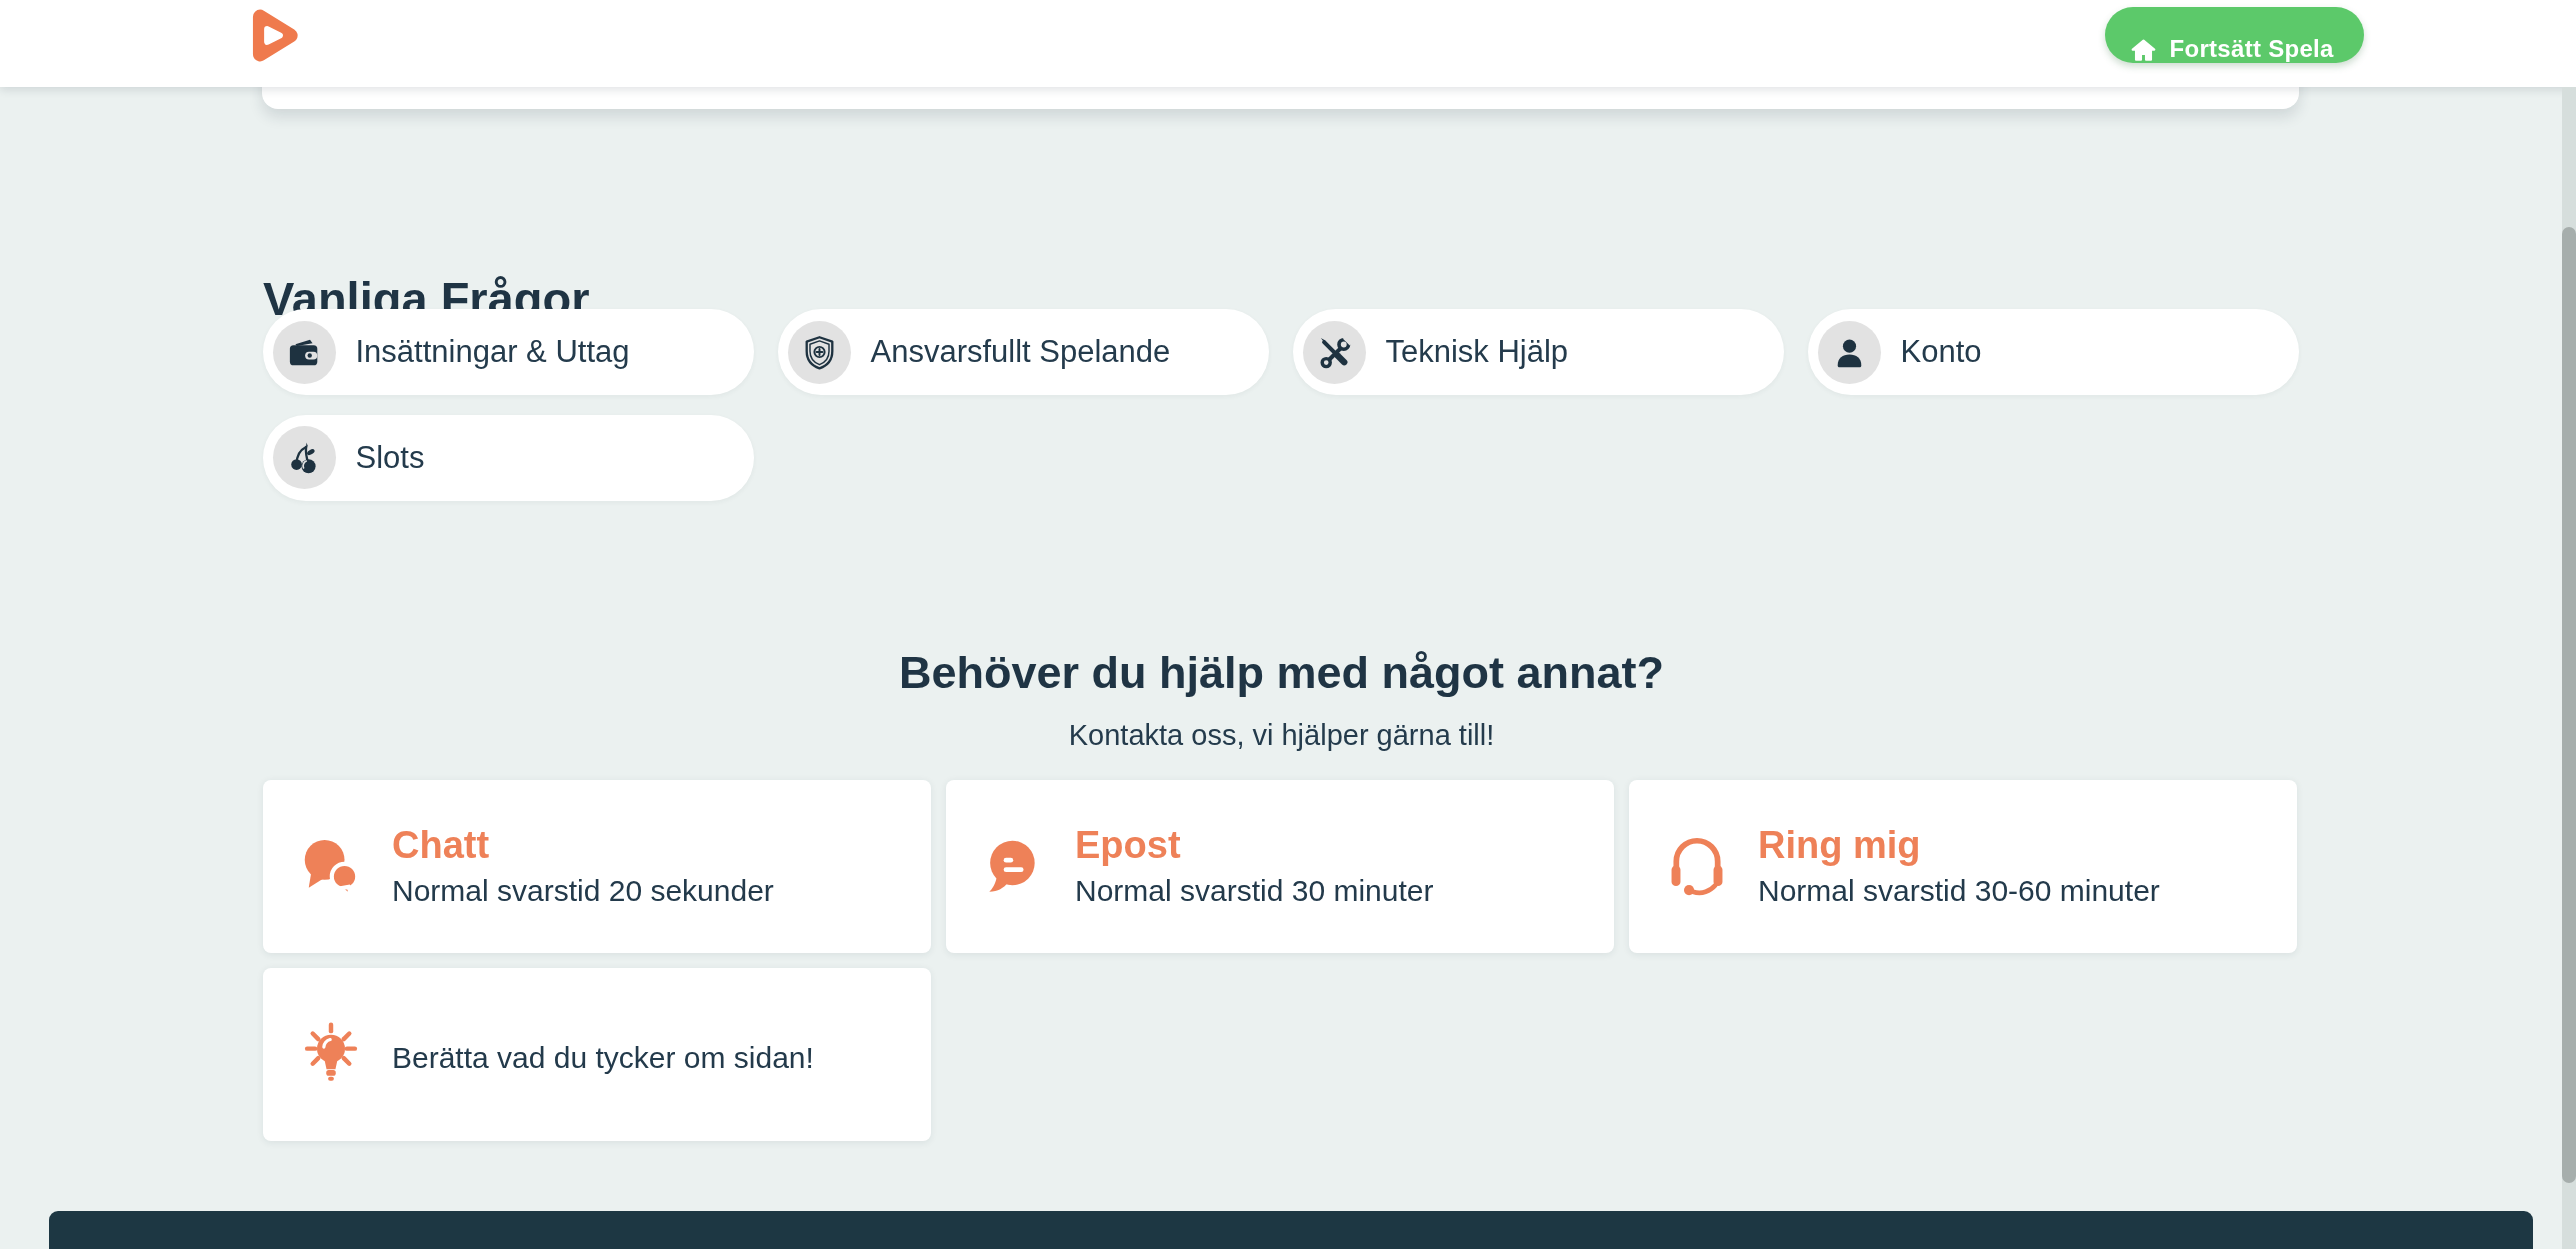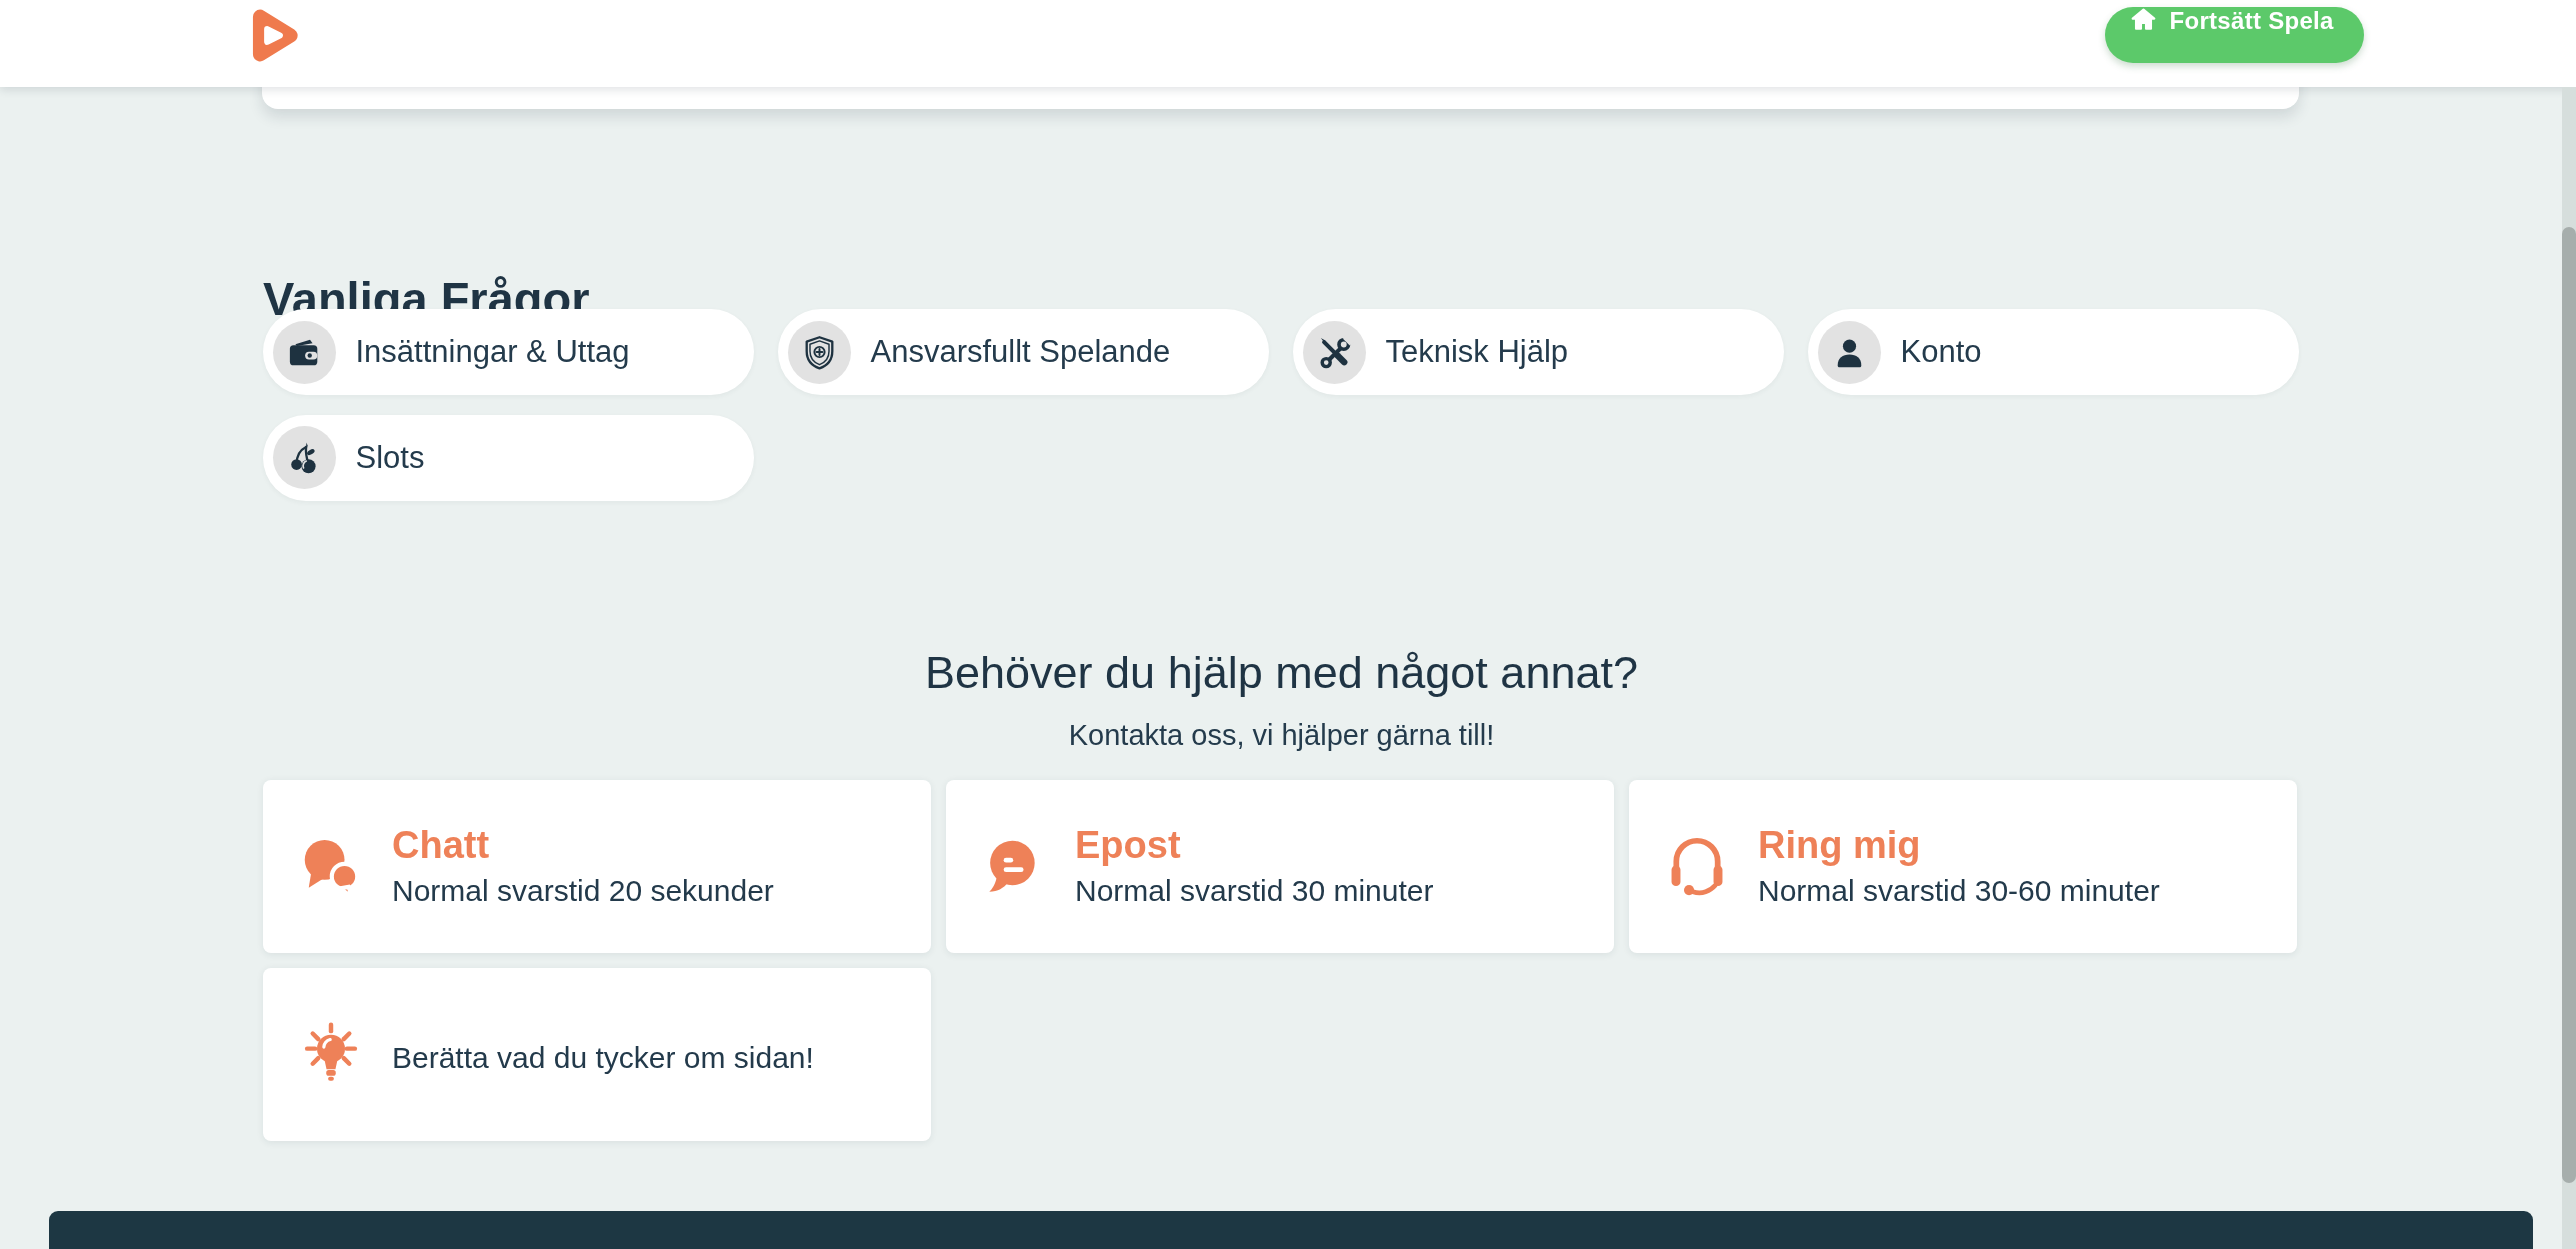--- a/index.html
+++ b/index.html
@@ -12,21 +12,21 @@
   
   .header{
     position:absolute;top:0;left:0;width:2576px;height:87px;background:#ffffff;
     box-shadow:0 2.7px 9px rgba(25,45,58,0.14);z-index:30;
     display:flex;align-items:center;
   }
   .logo{position:absolute;left:242px;top:6.3px;width:63px;height:59px;cursor:pointer;}
   .continue-btn{
     position:absolute;left:2105px;top:7.2px;height:56px;padding:0 30px 0 25px;
     background:#5CC96A;border:none;border-radius:29px;
-    display:flex;align-items:flex-start;gap:12.5px;cursor:pointer;
+    display:flex;align-items:flex-end;gap:12.5px;cursor:pointer;
     box-shadow:0 3.6px 7.2px rgba(60,120,70,0.25);
   }
   .continue-btn span.lbl{
     color:#ffffff;font-size:24px;font-weight:700;letter-spacing:0.3px;white-space:nowrap;
   }
   
   .top-card-strip{
     position:absolute;left:262px;top:36px;width:2037px;height:73px;
     background:#ffffff;border-radius:0 0 16px 16px;
     box-shadow:0 7.2px 14.3px rgba(30,50,60,0.13);z-index:10;
@@ -47,21 +47,21 @@
   }
   .pill .circ{
     width:63px;height:63px;border-radius:50%;background:#E2E2E2;
     display:flex;align-items:center;justify-content:center;margin-right:19.7px;flex:0 0 auto;
   }
   .pill .plabel{font-size:31px;color:#243B4C;white-space:nowrap;}
   
   .contact-head{
     position:absolute;left:263px;top:647px;width:2037px;text-align:center;z-index:20;
   }
-  .contact-title{font-size:45px;font-weight:400;color:#1F3444;margin:0;}
+  .contact-title{font-size:45px;font-weight:700;color:#1F3444;margin:0;}
   .contact-sub{font-size:29px;color:#243B4C;margin:19.7px 0 0 0;}
   .contact-grid{
     position:absolute;left:263px;top:780px;width:2040px;
     display:grid;grid-template-columns:repeat(3,668px);gap:15px;z-index:20;
   }
   .ccard{
     height:173px;background:#ffffff;border-radius:8px;
     box-shadow:0 1.8px 7.2px rgba(31,50,64,0.08);
     display:flex;align-items:center;padding-left:29px;box-sizing:border-box;cursor:pointer;
   }

